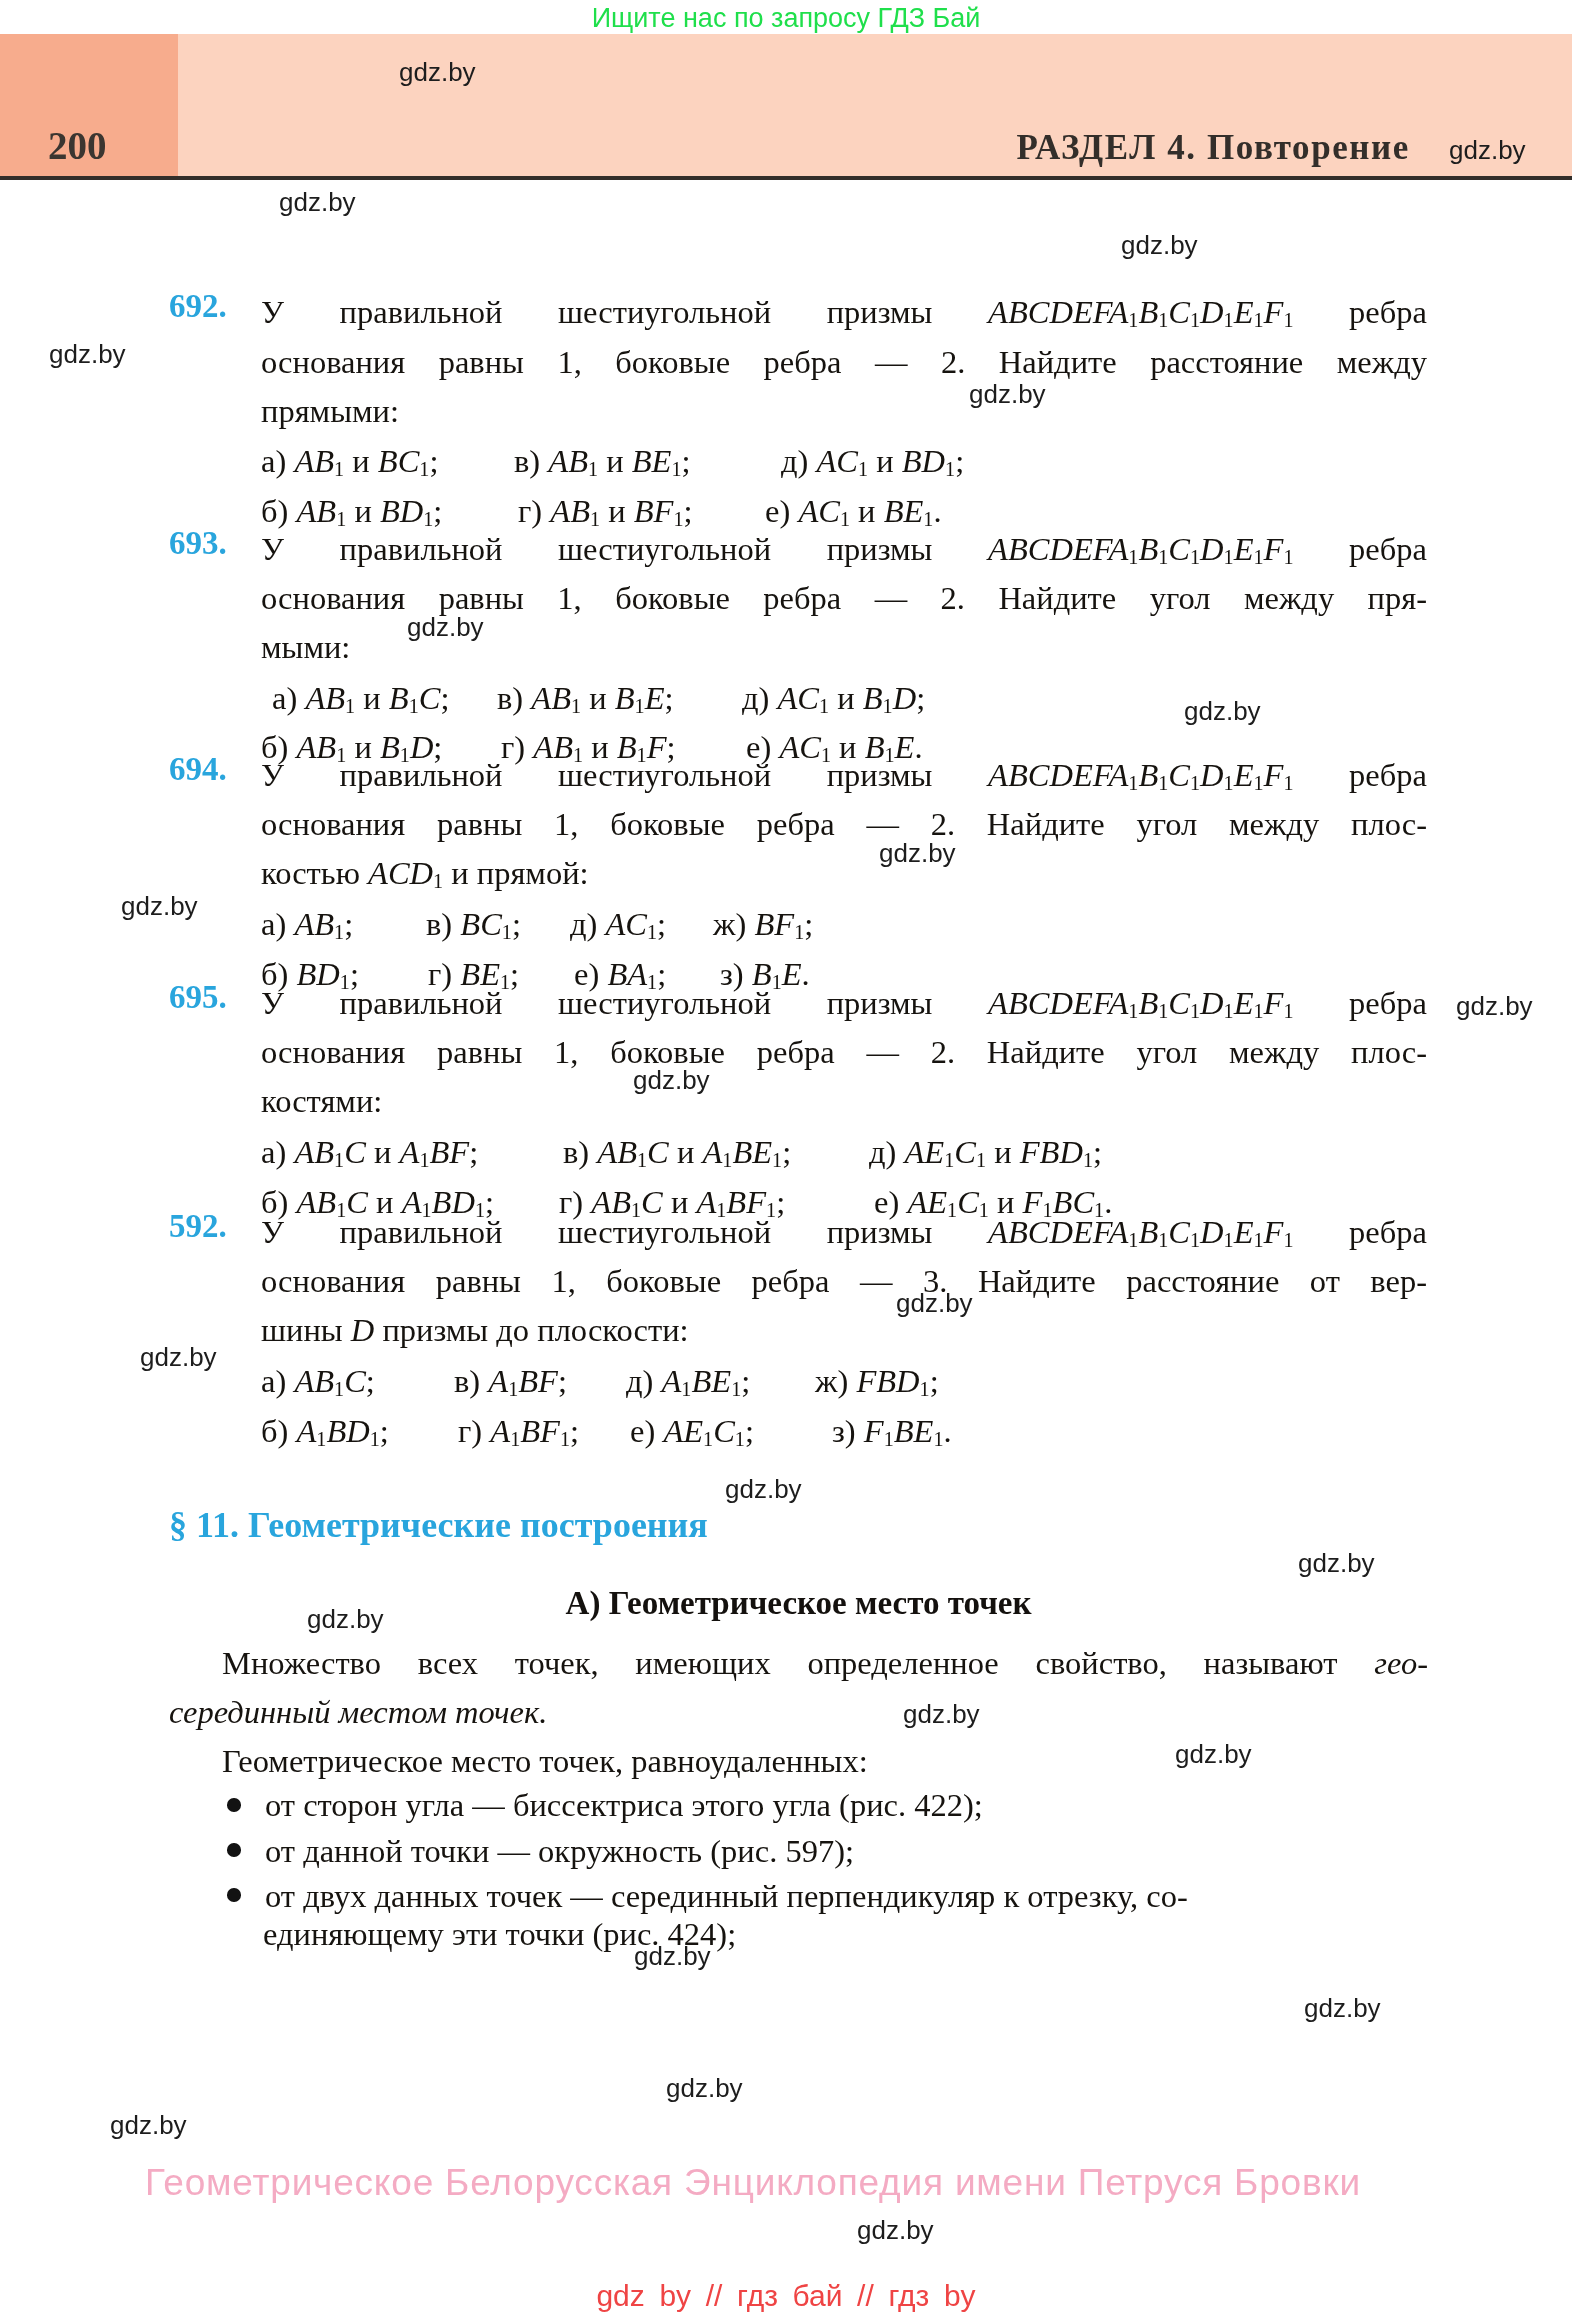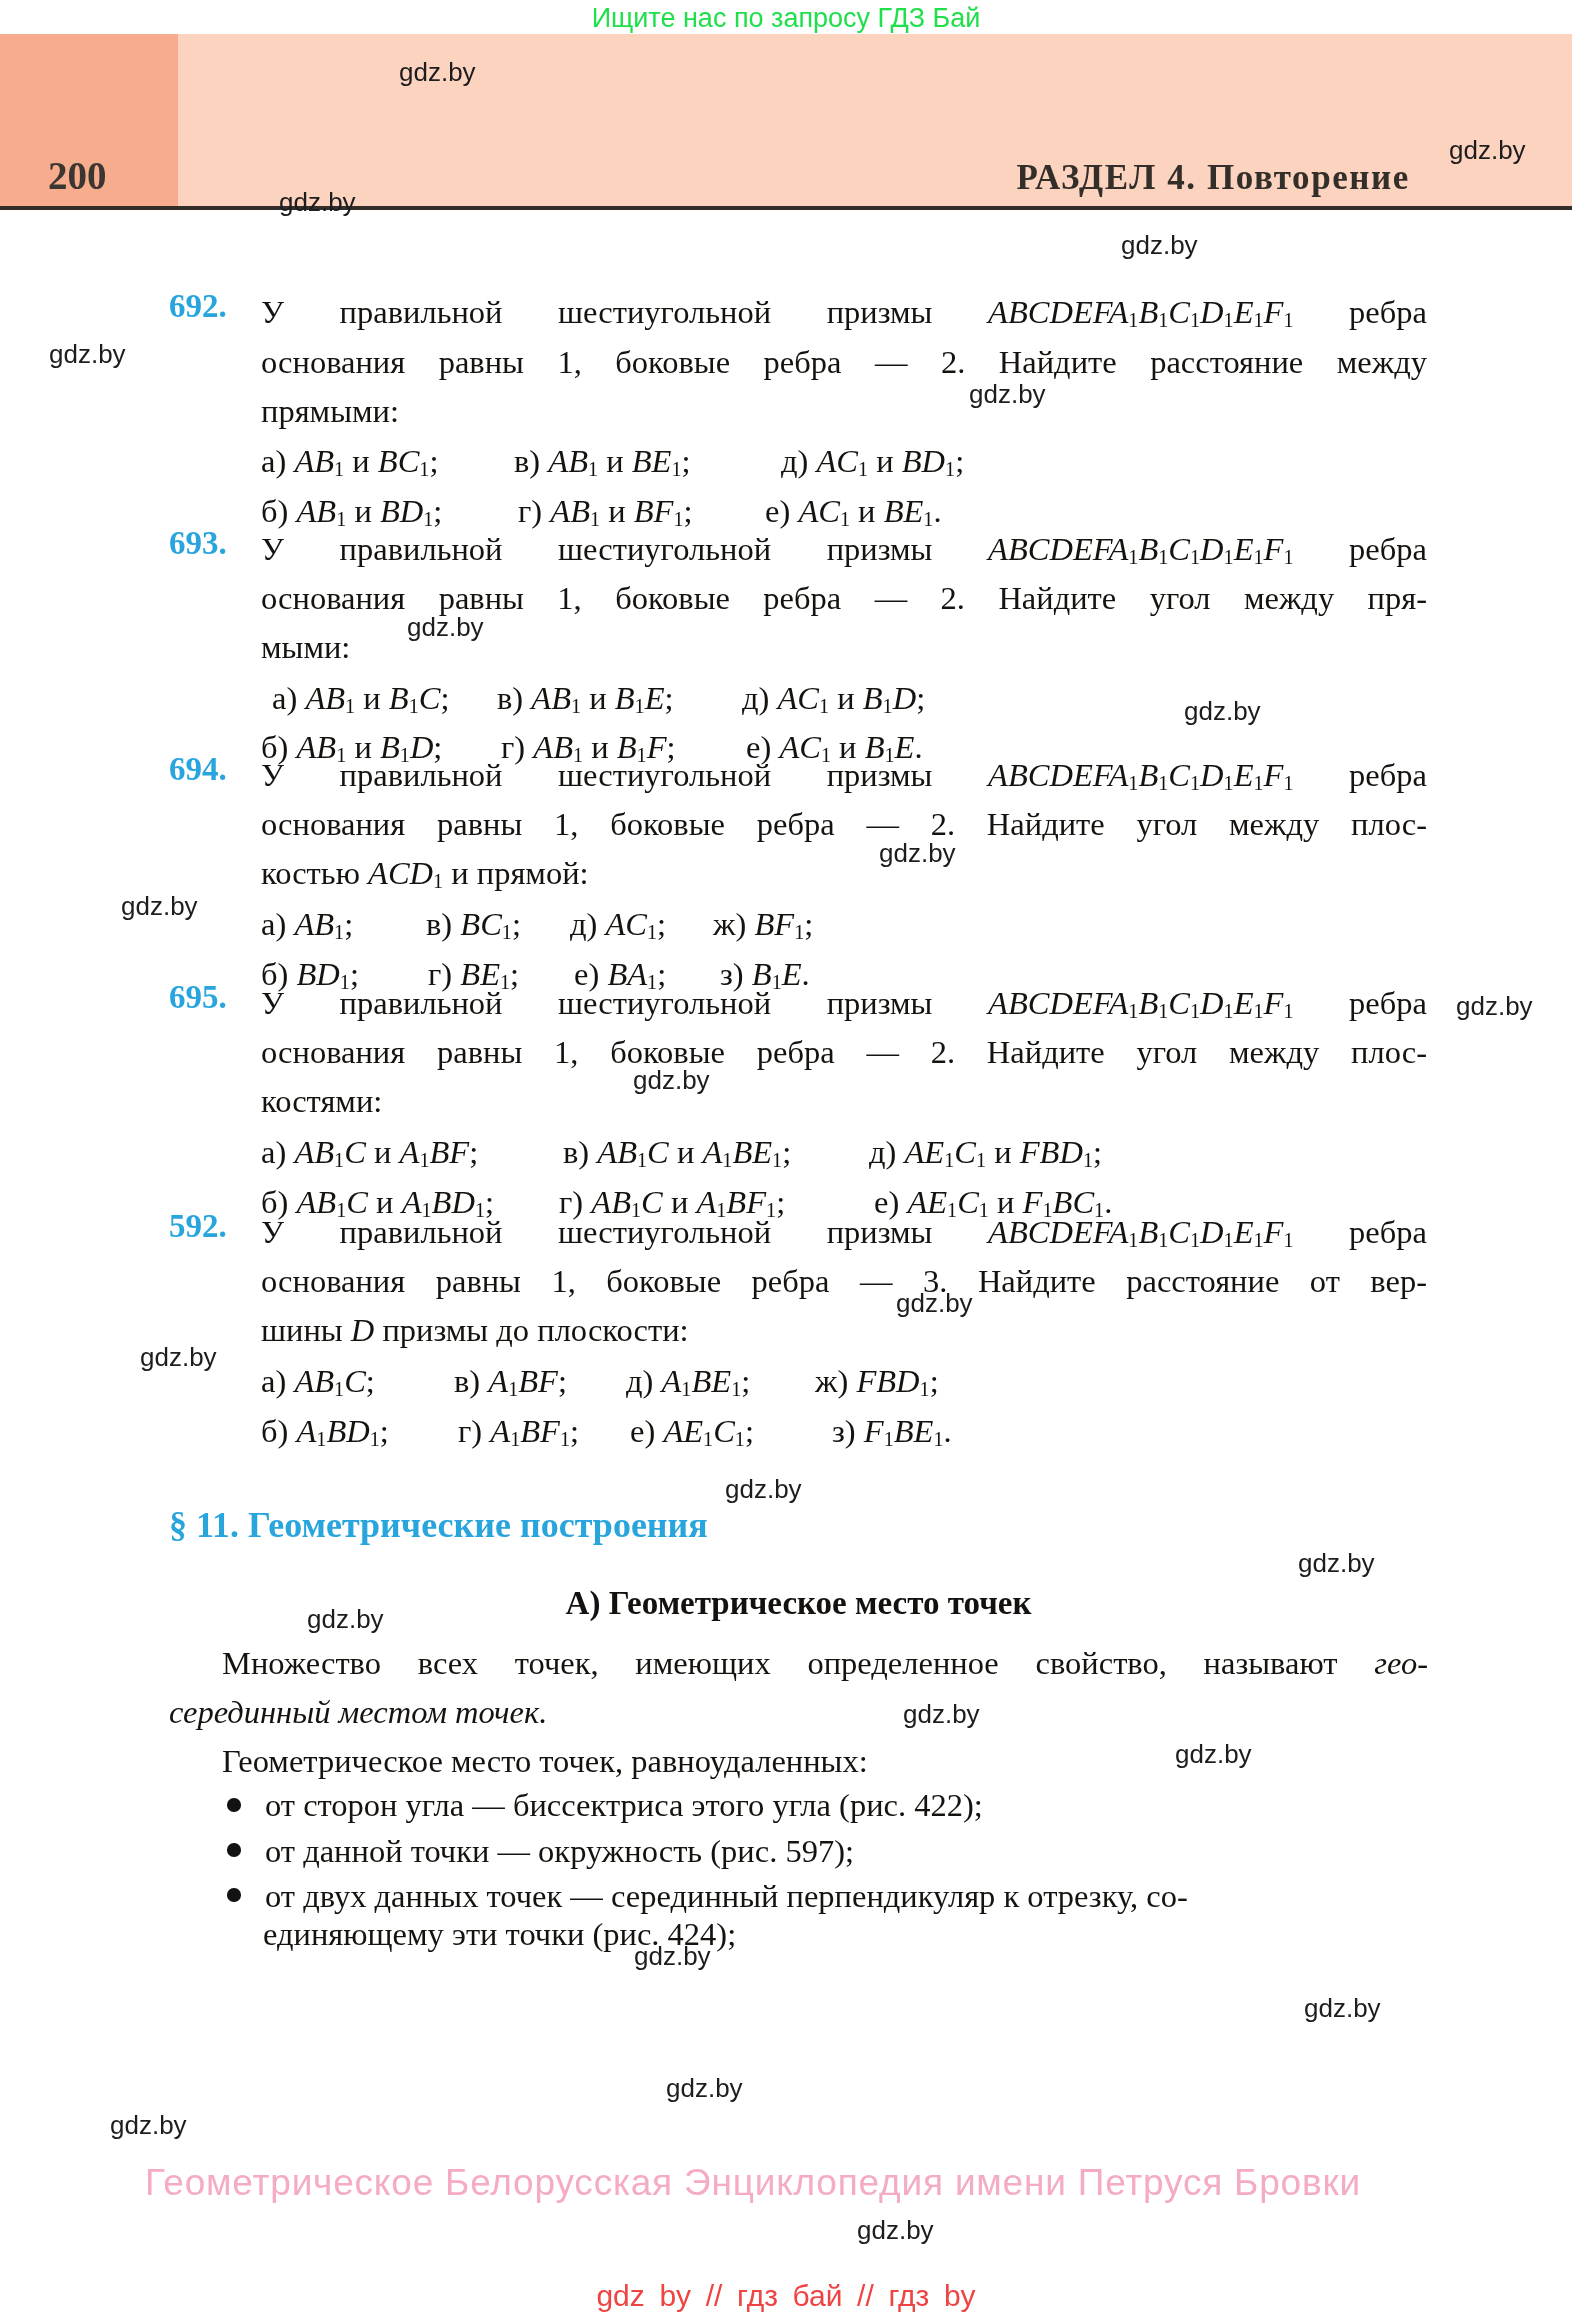--- a/index.html
+++ b/index.html
@@ -4,21 +4,21 @@
 <style>
   html,body{margin:0;padding:0;background:#ffffff;}
   .page{position:relative;width:1572px;height:2319px;background:#ffffff;overflow:hidden;
         font-family:"Liberation Serif","DejaVu Serif",serif;color:#16130f;}
 
   
   .banner{position:absolute;top:3.2px;left:0;width:100%;text-align:center;
           font-family:"Liberation Sans",sans-serif;font-size:27px;color:#1fdf4b;}
 
   
-  .band{position:absolute;top:34px;left:0;width:100%;height:176px;background:#fcd3bf;
+  .band{position:absolute;top:34px;left:0;width:100%;height:146px;background:#fcd3bf;
         border-bottom:4px solid #332e2a;box-sizing:border-box;}
   .band-dark{position:absolute;left:0;top:0;width:178px;height:100%;background:#f7ac8d;}
   .page-num{position:absolute;left:48px;bottom:8px;font-size:39px;font-weight:bold;color:#3b3631;}
   .chapter{position:absolute;right:162px;bottom:8px;font-size:35px;font-weight:bold;
            color:#332e2a;letter-spacing:1.6px;white-space:nowrap;}
 
   
   .wm{position:absolute;font-family:"Liberation Sans",sans-serif;font-size:26px;color:#1d1d1d;
       white-space:nowrap;font-stretch:condensed;}
 

